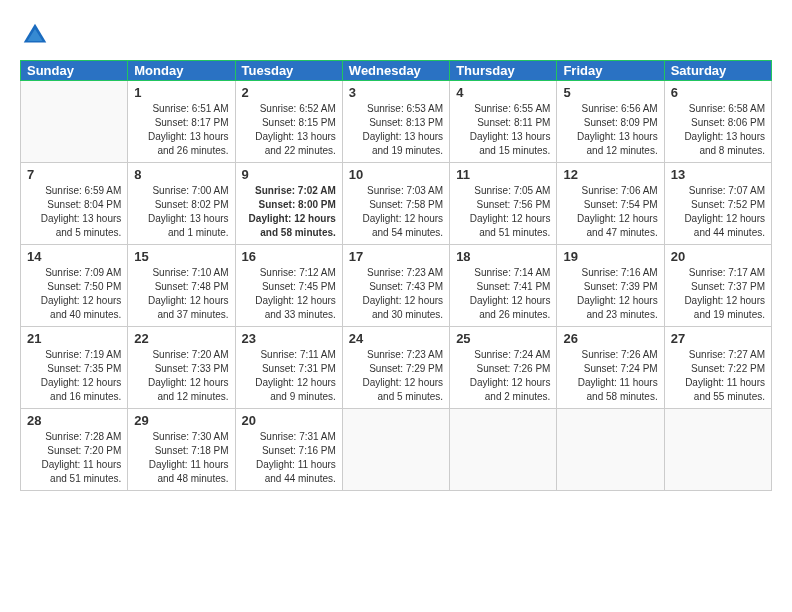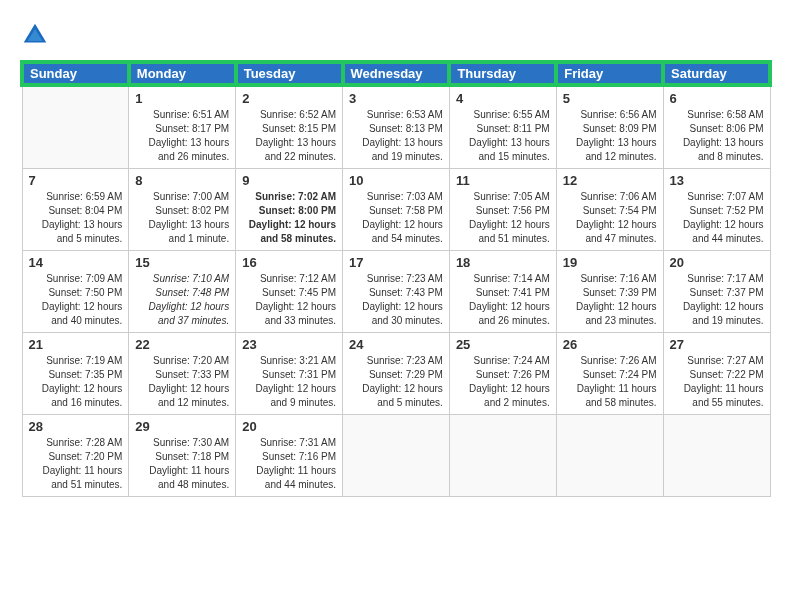--- a/index.html
+++ b/index.html
@@ -57,21 +57,21 @@
       border-collapse: collapse;
       table-layout: fixed;
     }
     th {
       background-color: #2a72c3;
       color: white;
       text-align: left;
       padding: 2px 6px;
       font-size: 13px;
       font-weight: bold;
-      border: 4px solid #22c55e;
+      border: 1px solid #22c55e;
     }
     td {
       vertical-align: top;
       padding: 4px 6px;
       border: 1px solid #ccc;
       font-size: 10.5px;
       color: #333;
       height: 80px;
     }
     td.empty {
@@ -226,21 +226,21 @@
       <tr>
         <td>
           <span class="day-num">14</span>
           <div class="day-info" style="white-space: pre-line;">Sunrise: 7:09 AM
 Sunset: 7:50 PM
 Daylight: 12 hours
 and 40 minutes.</div>
         </td>
         <td>
           <span class="day-num">15</span>
-          <div class="day-info" style="white-space: pre-line; font-style: italic;">Sunrise: 7:10 AM
+          <div class="day-info" style="white-space: pre-line;">Sunrise: 7:10 AM
 Sunset: 7:48 PM
 Daylight: 12 hours
 and 37 minutes.</div>
         </td>
         <td>
           <span class="day-num">16</span>
           <div class="day-info" style="white-space: pre-line;">Sunrise: 7:12 AM
 Sunset: 7:45 PM
 Daylight: 12 hours
 and 33 minutes.</div>
@@ -284,21 +284,21 @@
         </td>
         <td>
           <span class="day-num">22</span>
           <div class="day-info" style="white-space: pre-line;">Sunrise: 7:20 AM
 Sunset: 7:33 PM
 Daylight: 12 hours
 and 12 minutes.</div>
         </td>
         <td>
           <span class="day-num">23</span>
-          <div class="day-info" style="white-space: pre-line;">Sunrise: 3:21 AM
+          <div class="day-info" style="white-space: pre-line;">Sunrise: 7:11 AM
 Sunset: 7:31 PM
 Daylight: 12 hours
 and 9 minutes.</div>
         </td>
         <td>
           <span class="day-num">24</span>
           <div class="day-info" style="white-space: pre-line;">Sunrise: 7:23 AM
 Sunset: 7:29 PM
 Daylight: 12 hours
 and 5 minutes.</div>

